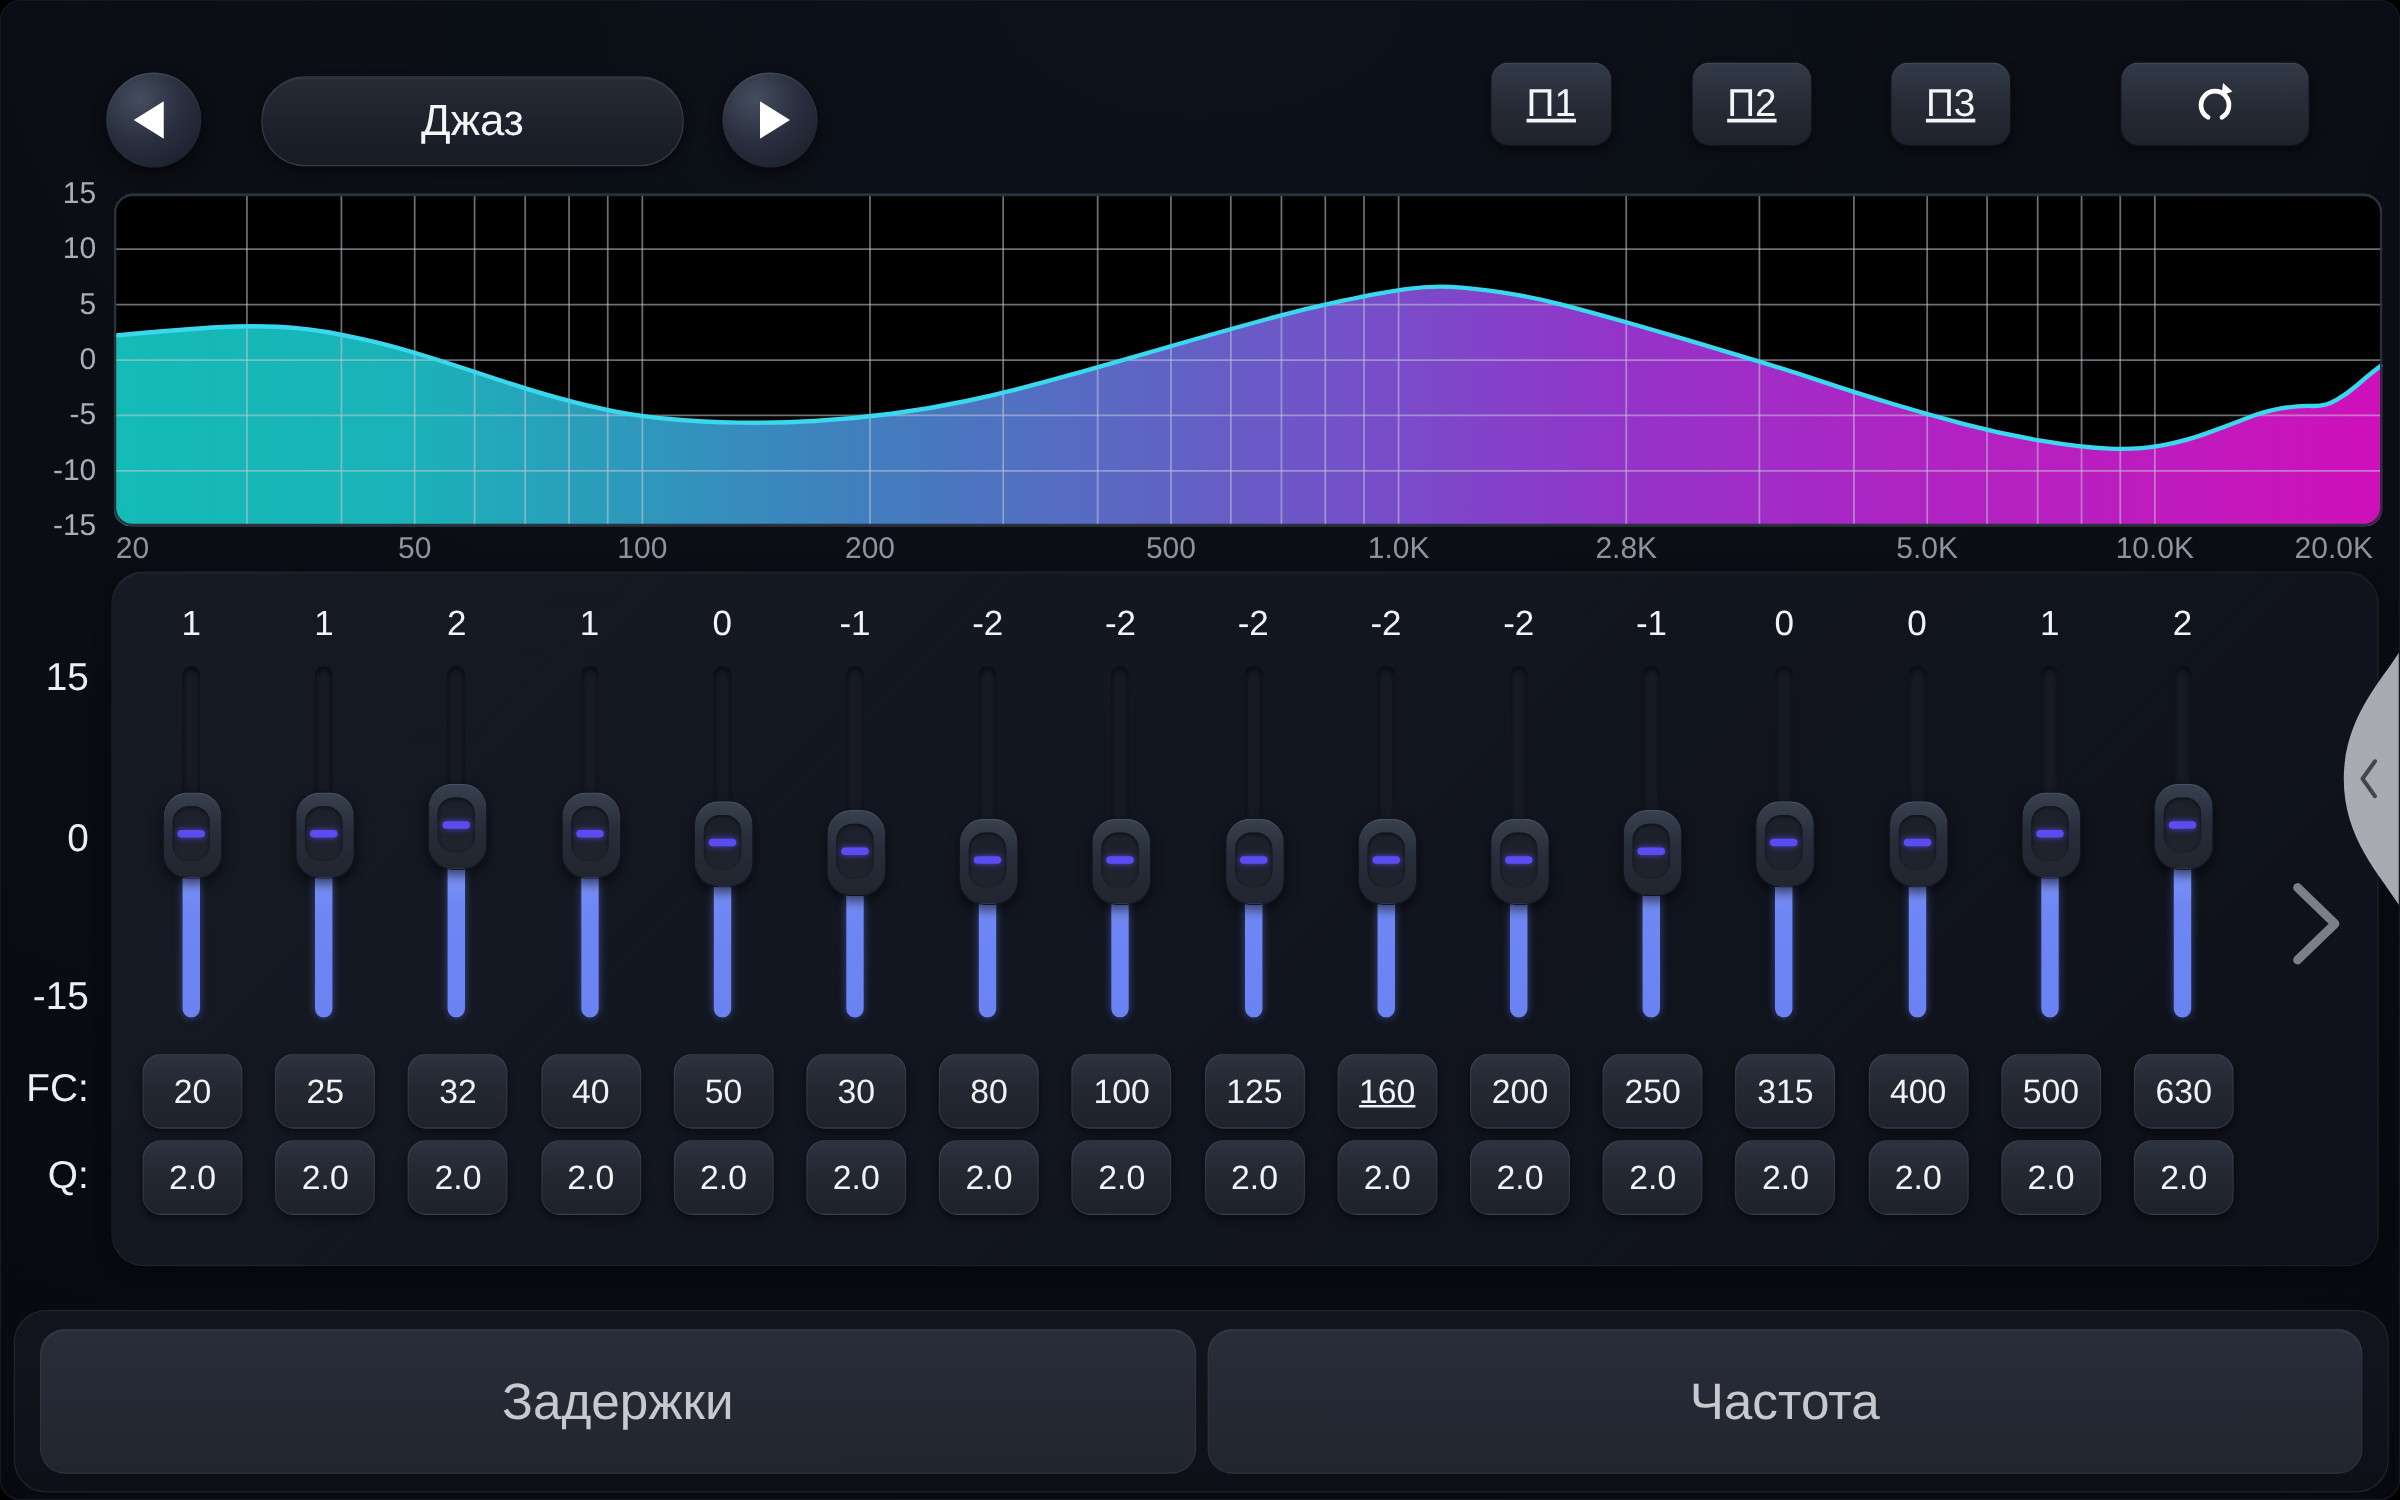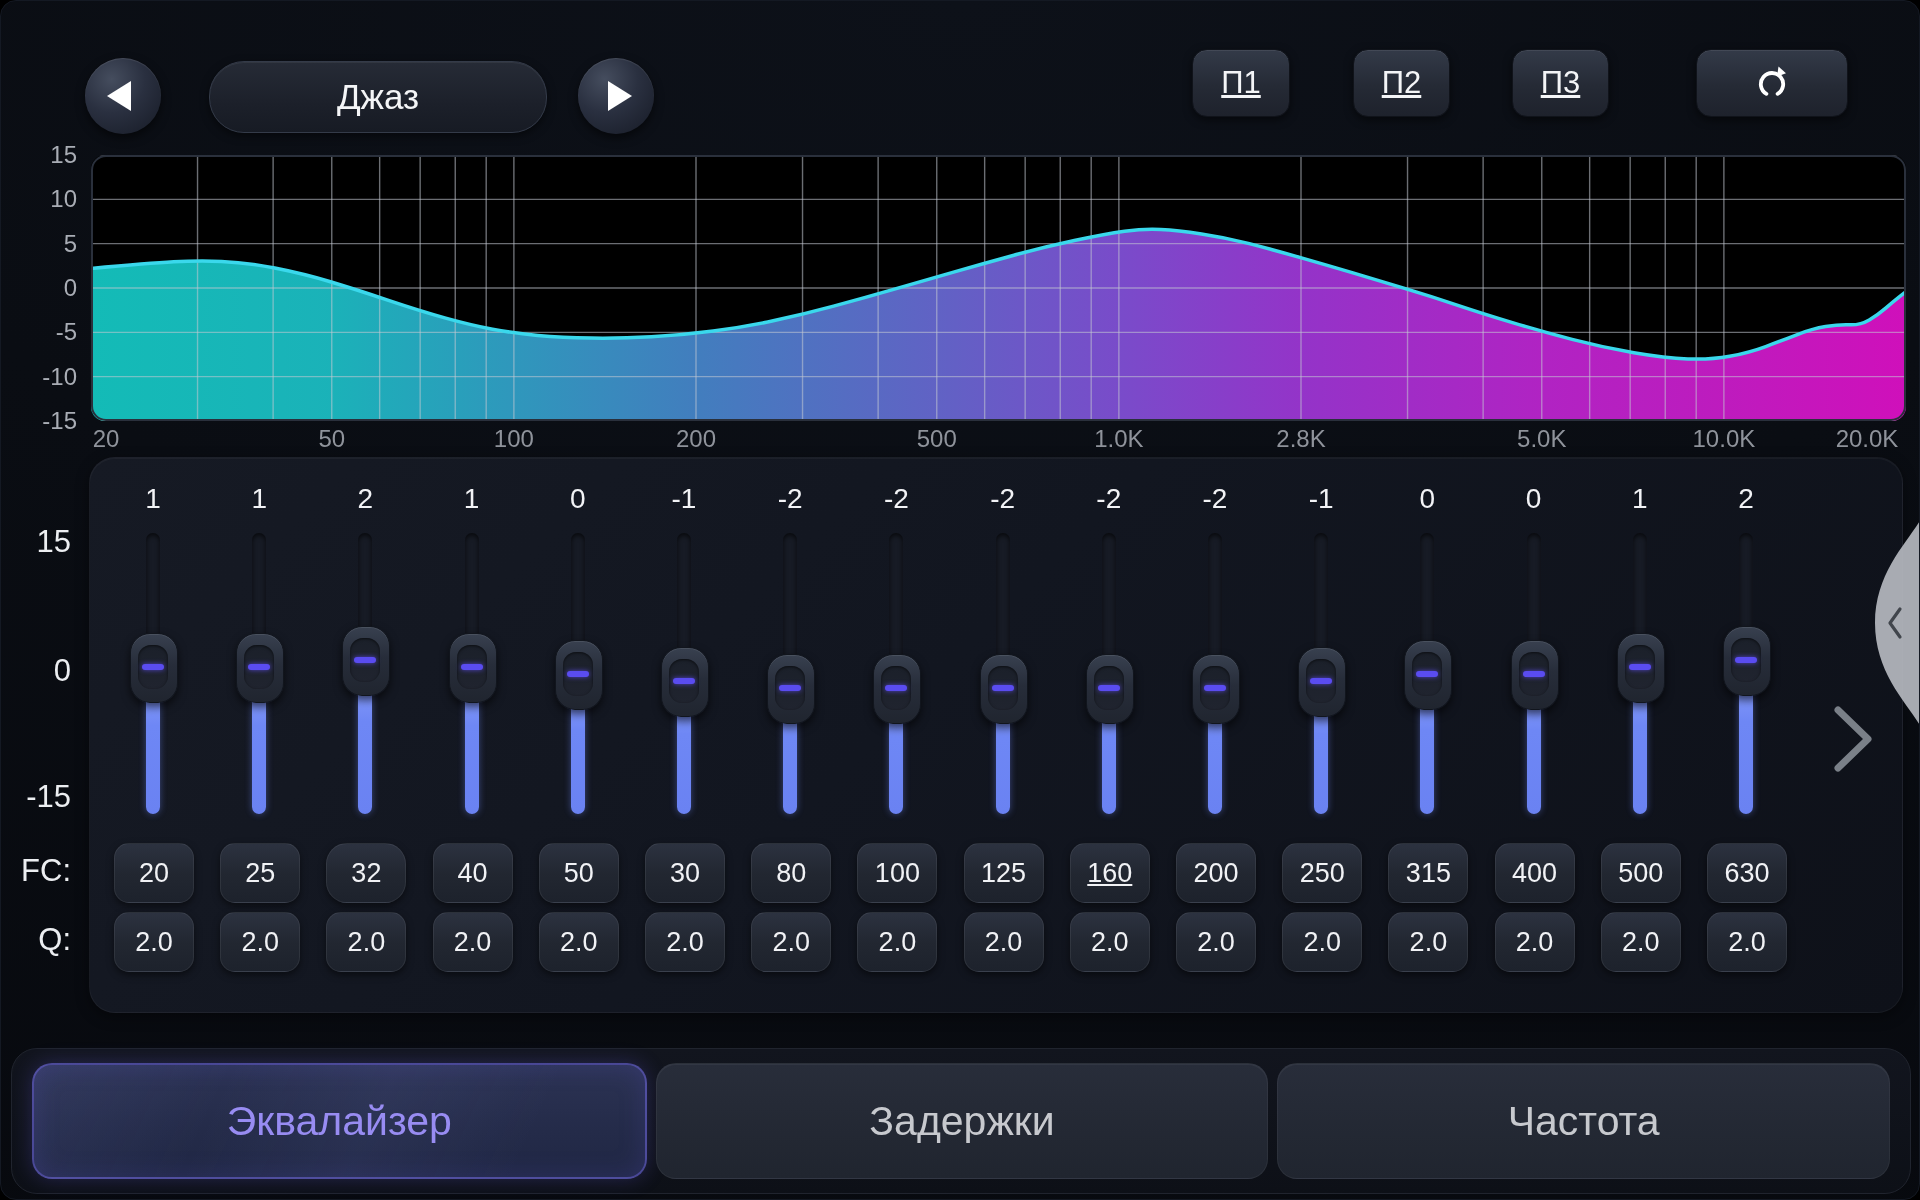--- a/index.html
+++ b/index.html
@@ -209,21 +209,21 @@
       </div>
       <div class="cell-btn" style="left: 219.2px; top: 842px;">25</div>
       <div class="cell-btn" style="left: 219.2px; top: 911px;">2.0</div>
       <div class="gain-label" style="left: 322.4px; top: 482px;">2</div>
       <div class="track" style="left: 357.4px; top: 532px; height: 281px;"></div>
       <div class="fill" style="left: 357.4px; top: 659px; height: 154px;"></div>
       <div class="thumb" style="left: 341.4px; top: 625px;">
         <div class="thumb-inner"></div>
         <div class="thumb-dash"></div>
       </div>
-      <div class="cell-btn" style="left: 325.4px; top: 842px; border-radius: 21px;">32</div>
+      <div class="cell-btn" style="left: 325.4px; top: 842px;">32</div>
       <div class="cell-btn" style="left: 325.4px; top: 911px;">2.0</div>
       <div class="gain-label" style="left: 428.6px; top: 482px;">1</div>
       <div class="track" style="left: 463.6px; top: 532px; height: 281px;"></div>
       <div class="fill" style="left: 463.6px; top: 666px; height: 147px;"></div>
       <div class="thumb" style="left: 447.6px; top: 632px;">
         <div class="thumb-inner"></div>
         <div class="thumb-dash"></div>
       </div>
       <div class="cell-btn" style="left: 431.6px; top: 842px;">40</div>
       <div class="cell-btn" style="left: 431.6px; top: 911px;">2.0</div>
@@ -339,18 +339,17 @@
 
   <svg id="next-page-chevron" width="48" height="70" viewBox="0 0 48 70">
     <polyline points="9,6 39,35 9,64" fill="none" stroke="#7a8088" stroke-width="7" stroke-linecap="round" stroke-linejoin="round"></polyline>
   </svg>
   <svg id="side-tab" width="52" height="208" viewBox="0 0 52 208">
     <path d="M52,0 C38,24 6,54 6,104 C6,154 38,184 52,208 Z" fill="#b4b7bd" opacity="0.93"></path>
     <polyline points="31,90 21,104 31,118" fill="none" stroke="#41454c" stroke-width="3.2" stroke-linecap="round" stroke-linejoin="round"></polyline>
   </svg>
 
   <div class="tabbar" id="tabbar">
-      <div class="tab active">Эквалайзер</div>
       <div class="tab">Задержки</div>
       <div class="tab">Частота</div>
     </div>
 
 </div>
 
 </body></html>

